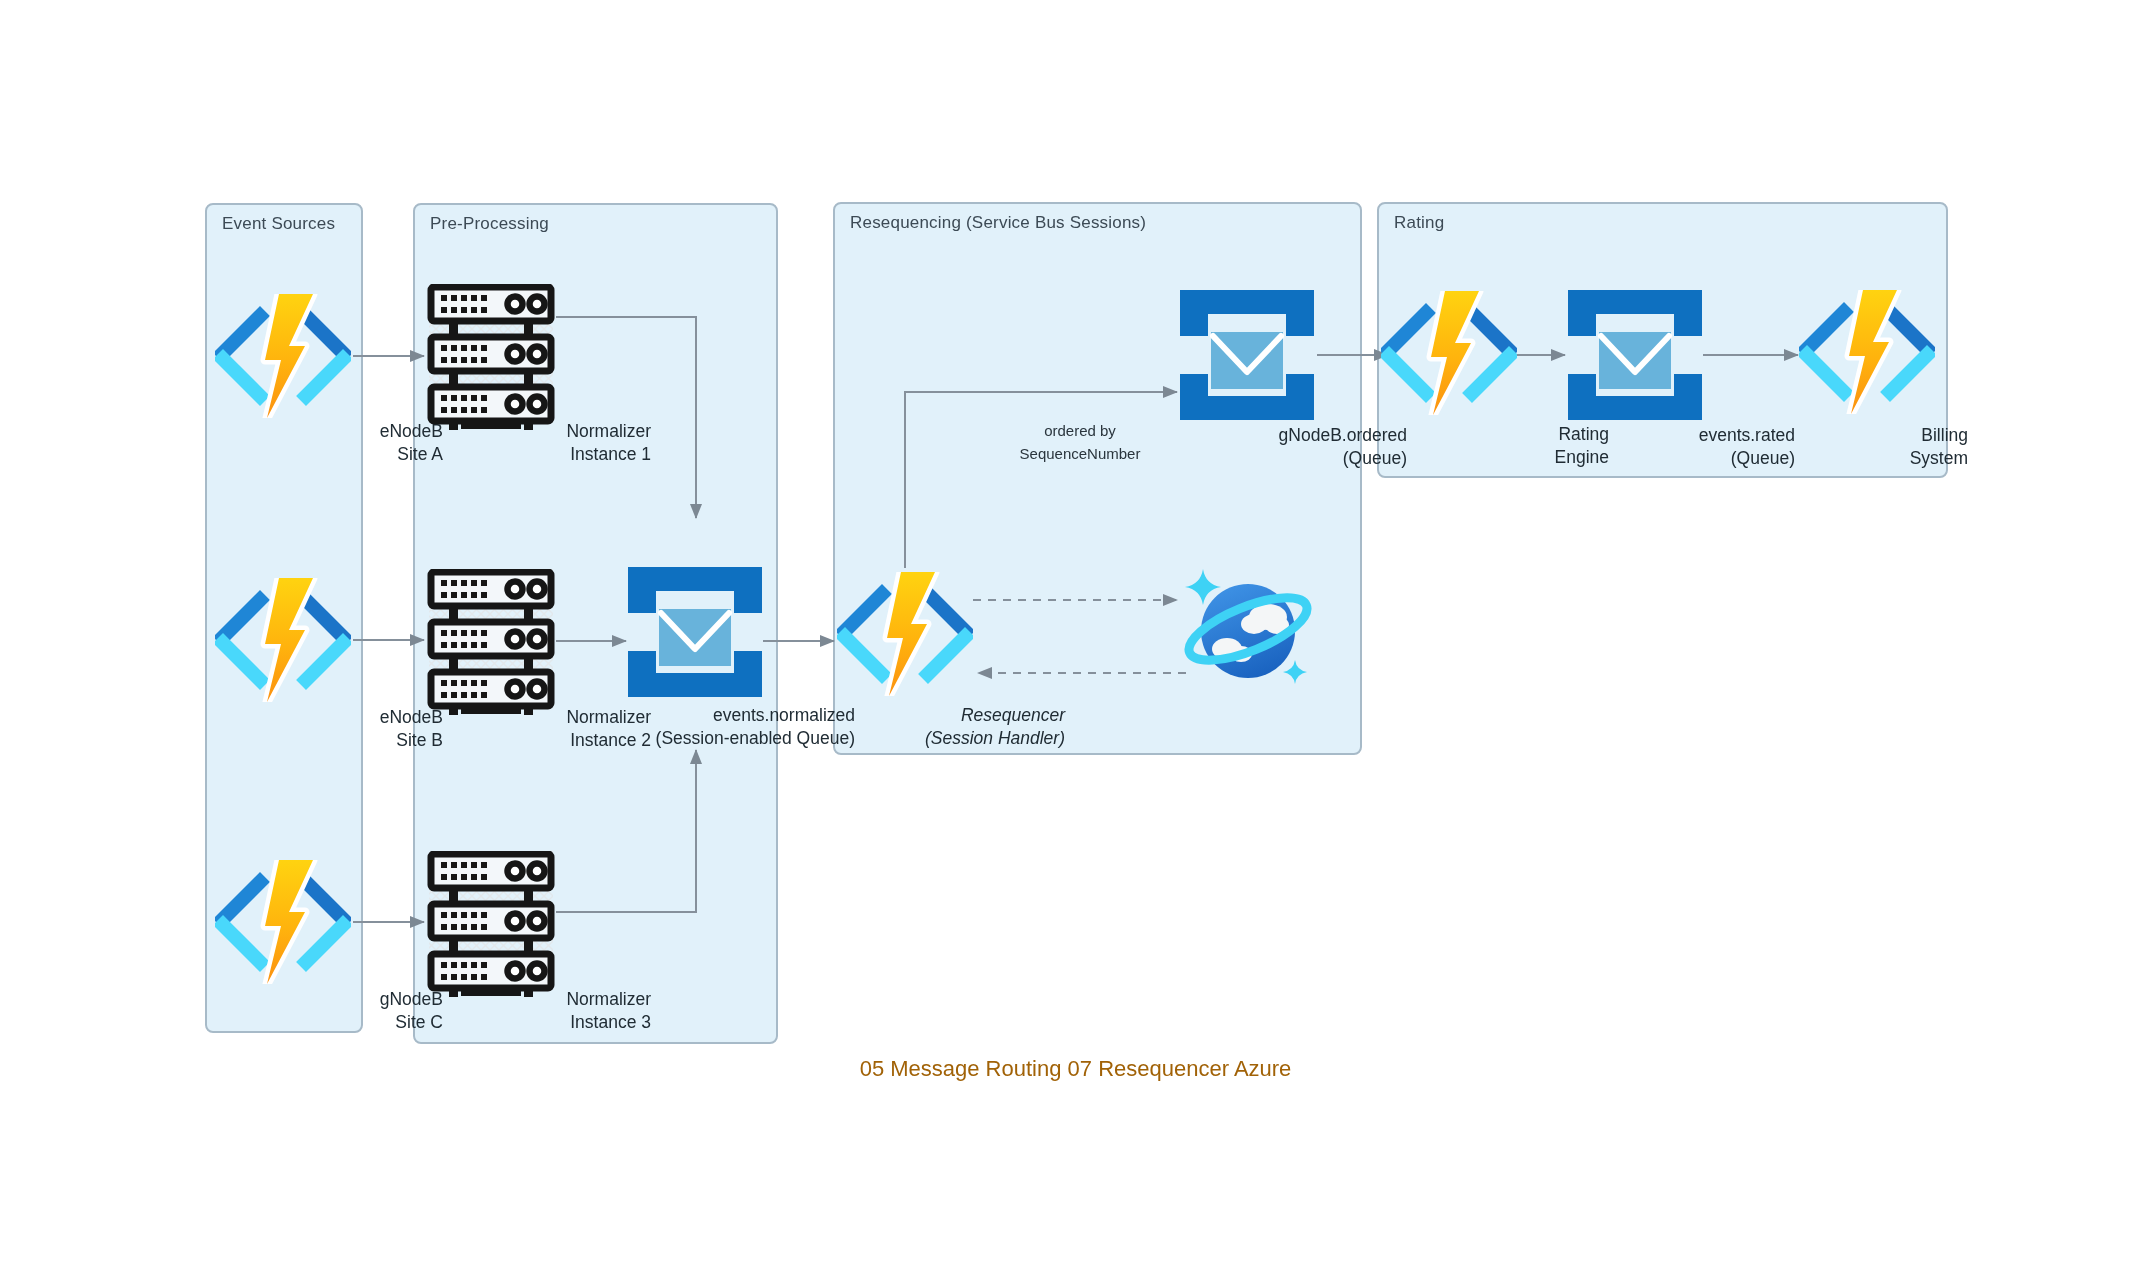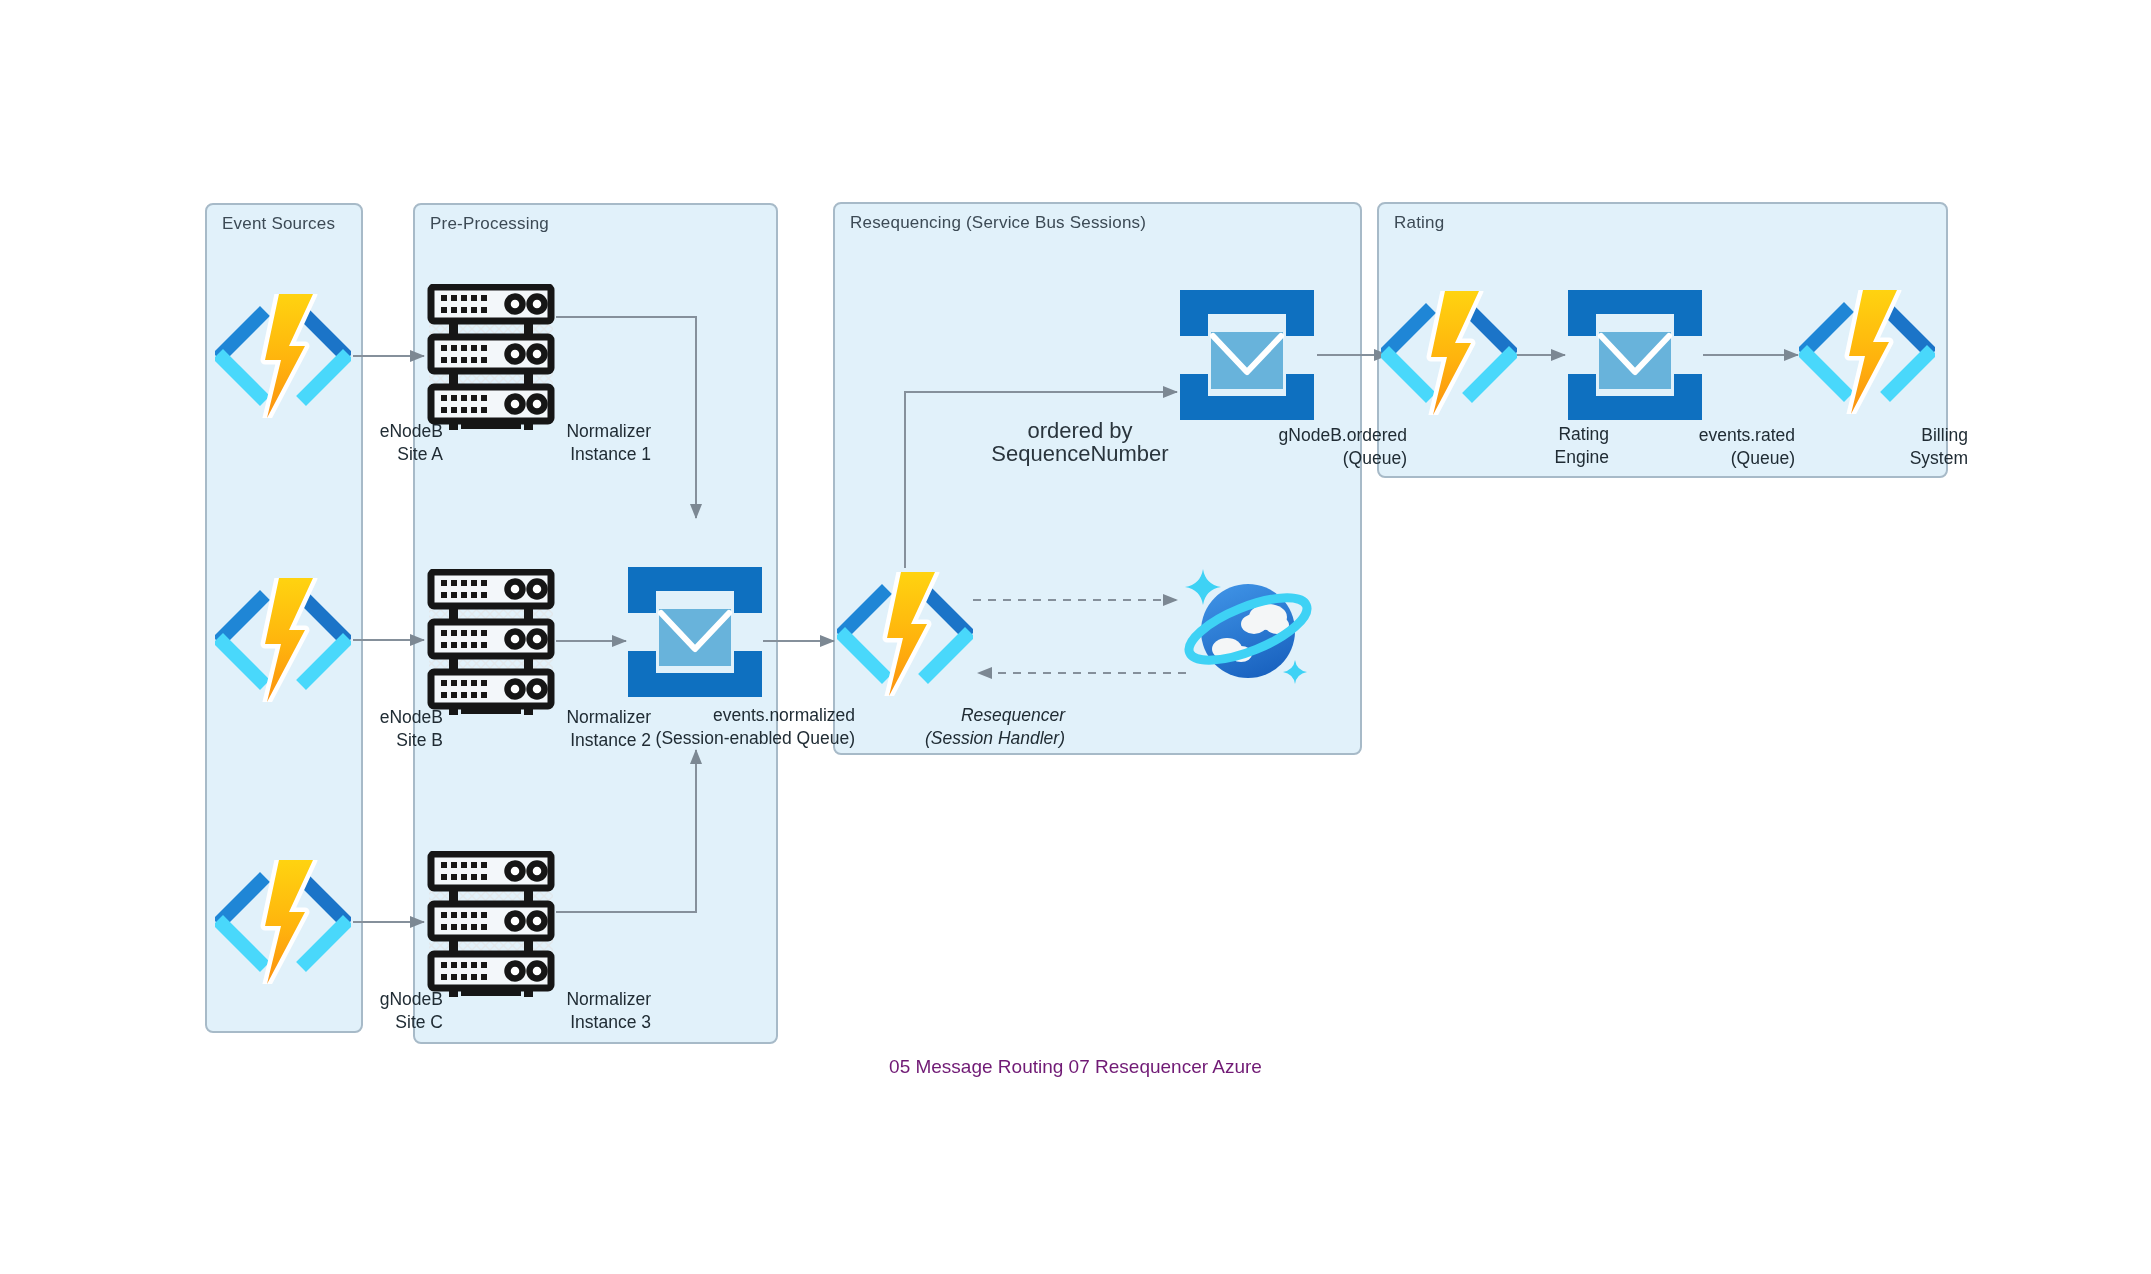--- a/index.html
+++ b/index.html
@@ -31,30 +31,30 @@
   }
 
   #edges{position:absolute;left:0;top:0;width:2151px;height:1274px;pointer-events:none;}
   .edge{stroke:#85909b;stroke-width:2;fill:none;}
   .edge.dashed{stroke-dasharray:8 7;}
 
   .edge-label{
     position:absolute;
     width:300px;
     text-align:center;
-    font-size:22px;
+    font-size:15px;
     line-height:23px;
     color:#2a353d;
   }
   .caption{
     position:absolute;
     left:0;top:1056px;width:2151px;
     text-align:center;
-    font-size:19px;
-    color:#701a75;
+    font-size:22px;
+    color:#a16207;
   }
   .hidden-defs{position:absolute;width:0;height:0;overflow:hidden;}
 </style>
 </head>
 <body>
 
 <svg class="hidden-defs" aria-hidden="true">
   <defs>
     <linearGradient id="gradBolt" x1="0" y1="0" x2="0" y2="1">
       <stop offset="0" stop-color="#ffd310"></stop>

